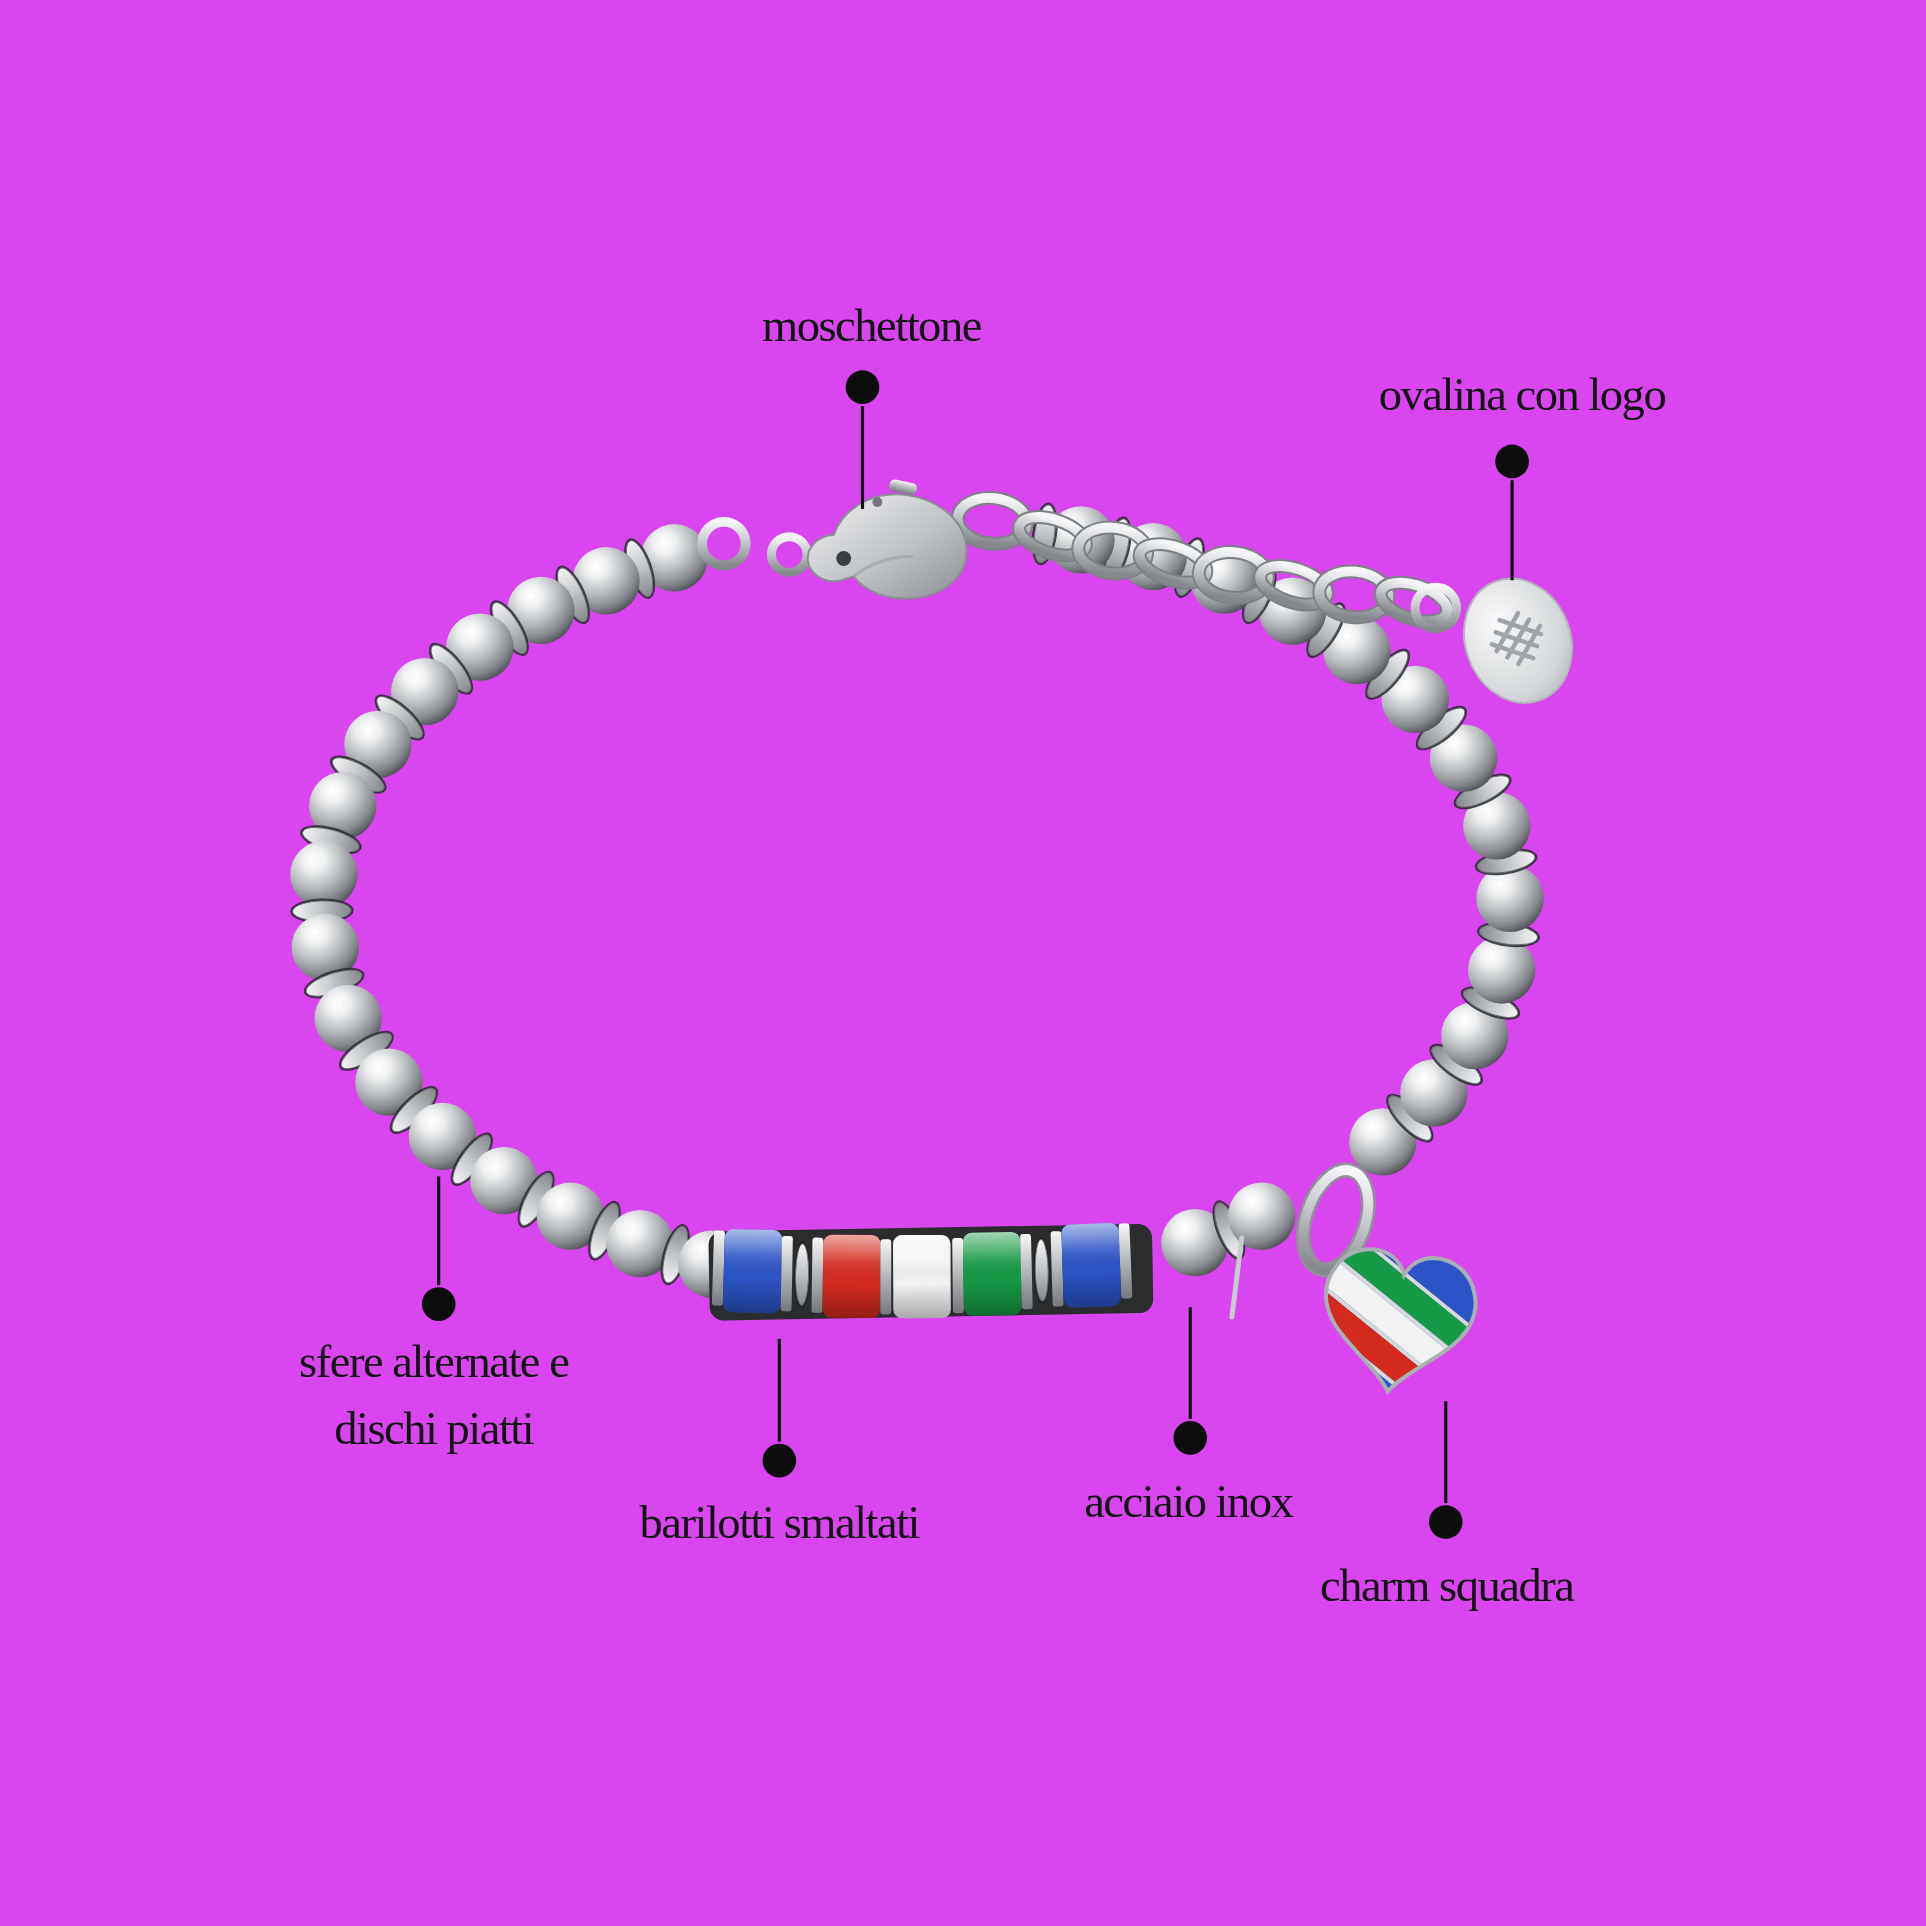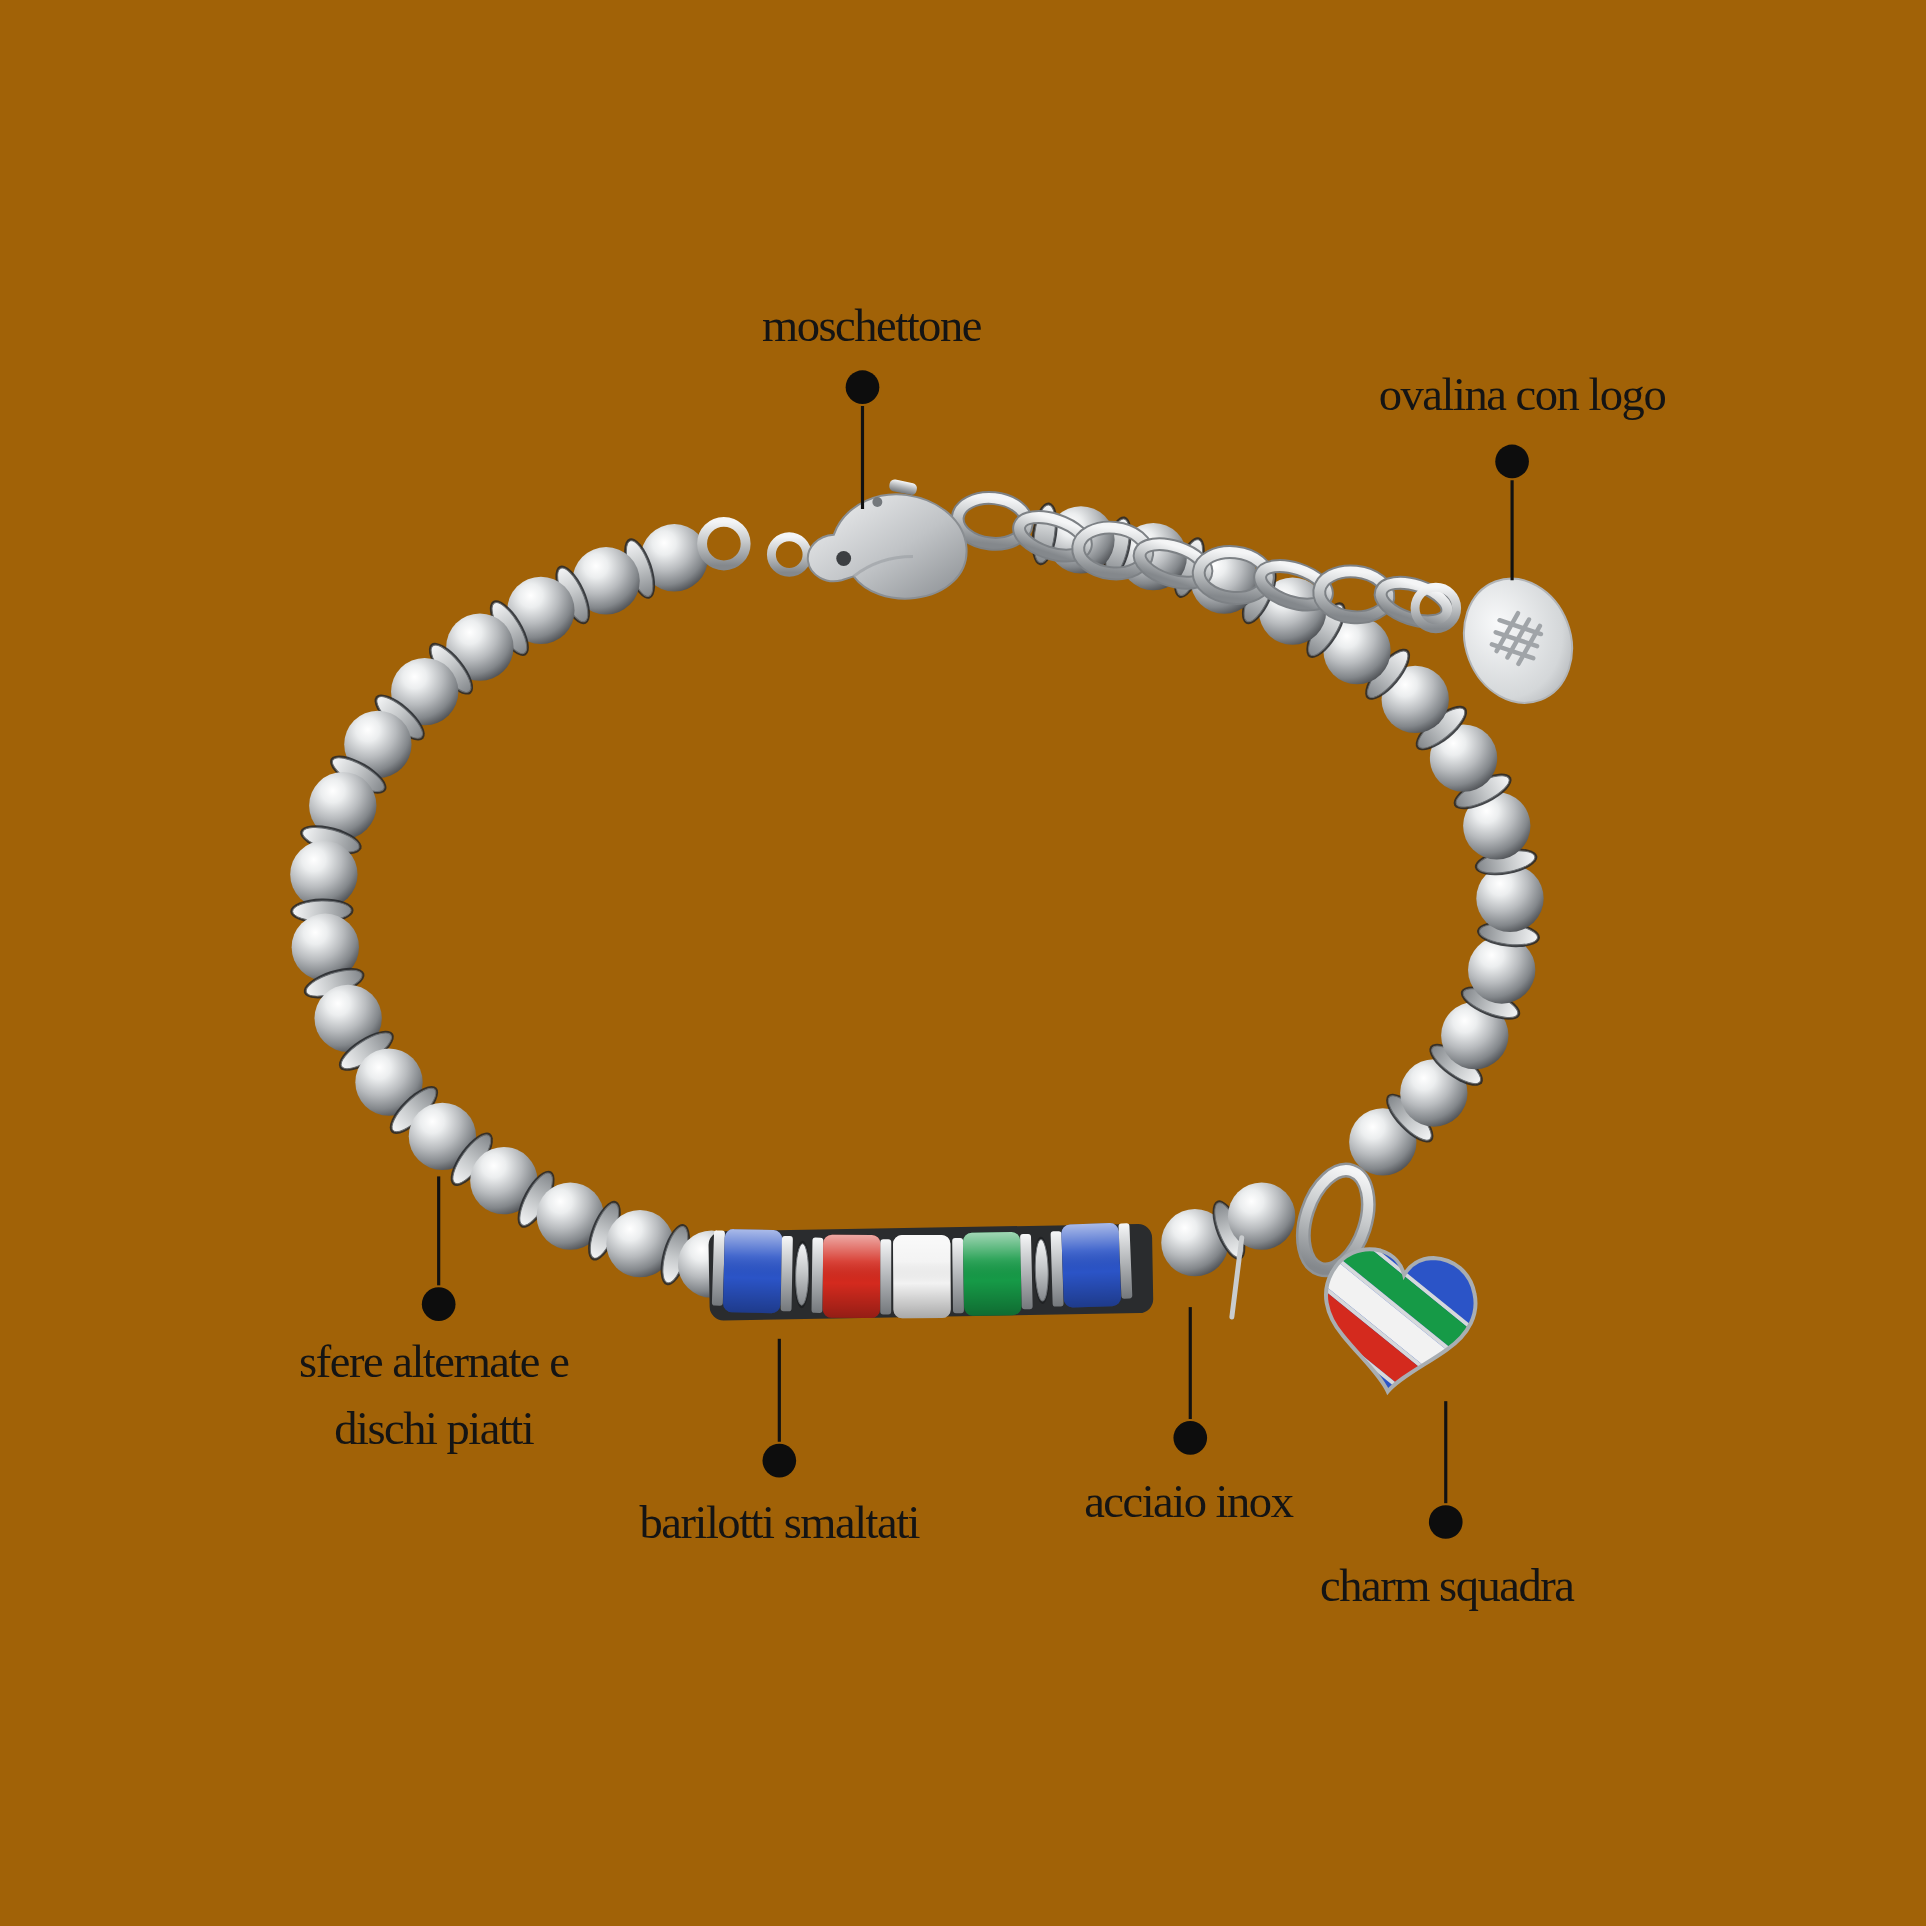--- a/index.html
+++ b/index.html
@@ -1,16 +1,16 @@
 <!DOCTYPE html>
 <html><head>
 <meta charset="utf-8">
 <style>
   html,body{margin:0;padding:0;background:#ffffff;}
-  .stage{position:relative;width:1927px;height:1927px;background:#a16207;overflow:hidden;}
+  .stage{position:relative;width:1927px;height:1927px;background:#d946ef;overflow:hidden;}
   svg{display:block;}
   text.lbl{
     font-family:"Liberation Serif","DejaVu Serif",serif;
     font-size:47px;
     letter-spacing:-1.5px;
     fill:#141414;
     text-anchor:middle;
   }
   .leader{stroke:#111111;stroke-width:3.2;}
   .dot{fill:#0d0d0d;}

